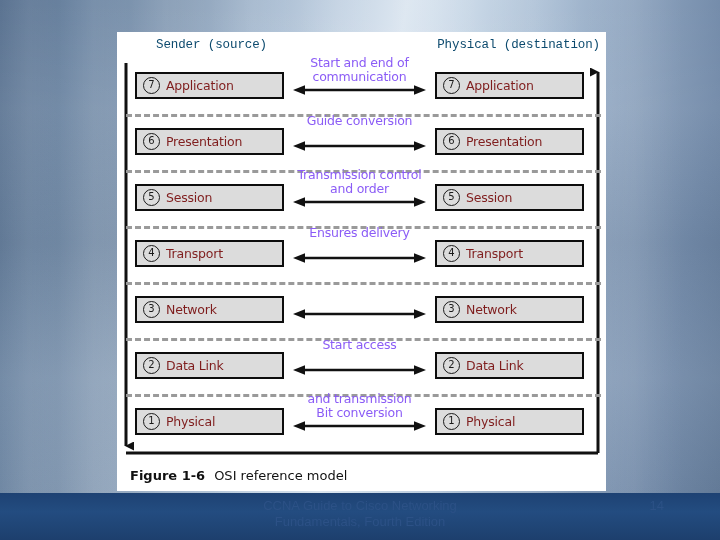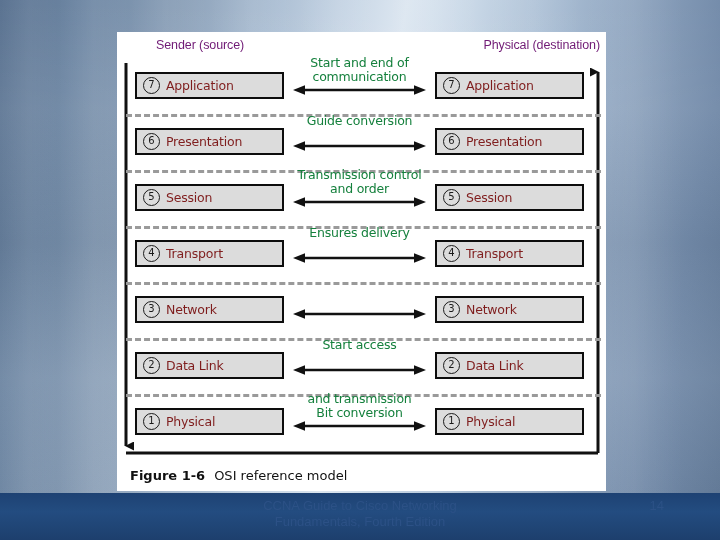--- a/index.html
+++ b/index.html
@@ -72,23 +72,23 @@
   
   .panel-headers {
     position: absolute;
     left: 0;
     top: 4px;
     width: 100%;
     height: 22px;
   }
   .hdr {
     position: absolute;
-    font-family: Liberation Sans, sans-serif;
+    font-family: Liberation Mono, monospace;
     font-size: 12.5px;
-    color: #701a75;
+    color: #0c4a6e;
     letter-spacing: -0.1px;
     white-space: nowrap;
   }
   #sender-header { left: 39px; top: 2px; }
   #receiver-header { right: 6px; top: 2px; }
 
   
   #flow-arrows {
     position: absolute;
     left: 0;
@@ -163,21 +163,21 @@
     height: 56px;
   }
   .mid-label {
     position: absolute;
     left: 0;
     right: 0;
     top: -2px;
     text-align: center;
     font-family: "DejaVu Sans", sans-serif;
     font-size: 12.5px;
-    color: #15803d;
+    color: #8b5cf6;
     line-height: 14px;
     letter-spacing: -0.2px;
   }
   .mid-label.two-line { top: -4px; }
   .mid-arrow {
     position: absolute;
     left: 0;
     right: 0;
     top: 24px;
     height: 12px;

